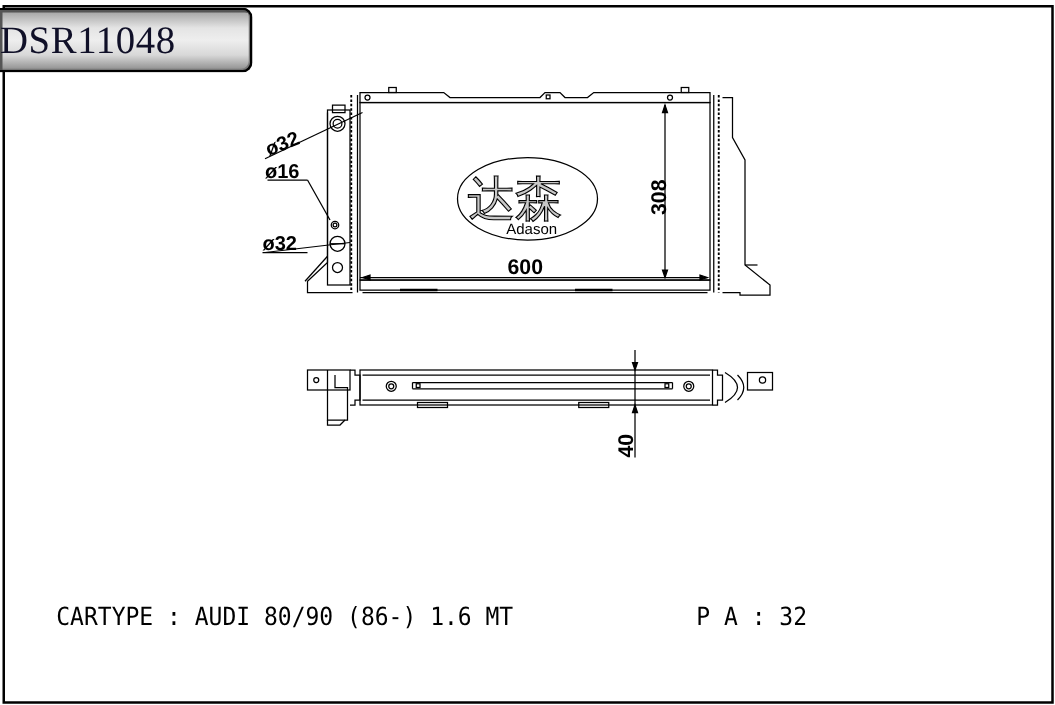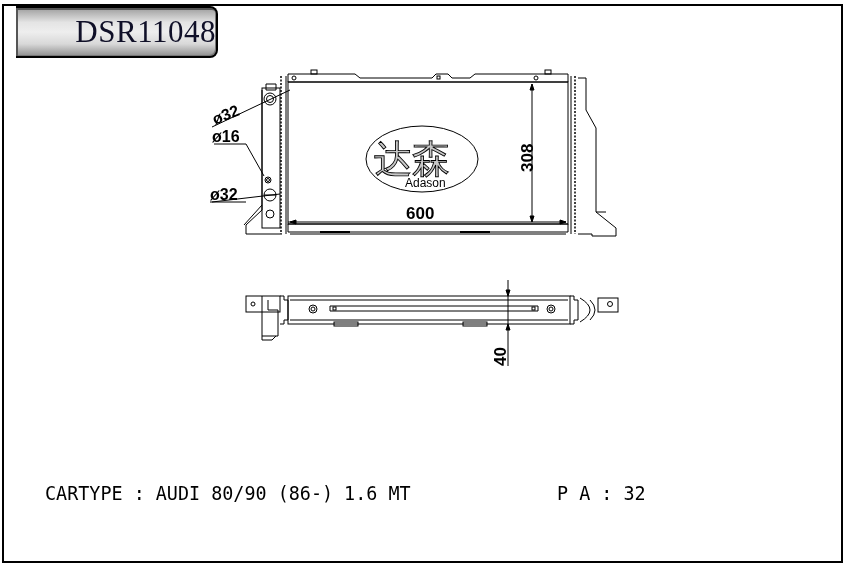--- a/index.html
+++ b/index.html
@@ -1,23 +1,23 @@
 <!DOCTYPE html>
 <html><head>
   <meta charset="utf-8">
   <style>
     html, body { margin: 0; padding: 0; background: #ffffff; }
     body { width: 844px; height: 564px; position: relative; overflow: hidden; font-family: "Liberation Sans", sans-serif; }
     .frame { position: absolute; left: 2px; top: 4px; width: 837px; height: 555px; border: 2px solid #000; border-left-width: 2px; box-sizing: content-box; }
     .title-box {
-      position: absolute; left: 16px; top: 6px; width: 200px; height: 48px;
+      position: absolute; left: 0px; top: 6px; width: 200px; height: 48px;
       border: 2px solid #000; border-left: none; border-radius: 0 8px 8px 0;
       background: linear-gradient(to bottom, #9e9e9e 0%, #e4e4e4 30%, #eeeeee 50%, #d8d8d8 75%, #8f8f8f 100%);
       box-shadow: 2px 2px 0 #555 inset, -1px -1px 0 #777 inset;
-      display: flex; align-items: center; justify-content: flex-end;
+      display: flex; align-items: center; justify-content: flex-start;
     }
     .title-text { font-family: "Liberation Serif", "DejaVu Serif", serif; font-size: 31px; color: #101028; letter-spacing: 0.5px; }
     .drawing { position: absolute; left: 0; top: 0; }
     .spec { position: absolute; font-family: "DejaVu Sans Mono", "Liberation Mono", monospace; font-size: 20px; color: #000; white-space: pre; line-height: 26px; transform: scaleX(0.92); transform-origin: left center; }
     .spec-left { left: 45px; top: 428px; }
     .spec-right { left: 557px; top: 428px; }
     .spec-line { height: 26.5px; }
     .dim-label { font-family: "Liberation Sans", sans-serif; font-weight: bold; fill: #000; }
     .logo-cn { font-family: "DejaVu Sans", sans-serif; font-size: 38px; fill: #c8c8c8; stroke: #000; stroke-width: 0.9; }
     .logo-en { font-family: "Liberation Sans", sans-serif; font-size: 12px; fill: #000; }

